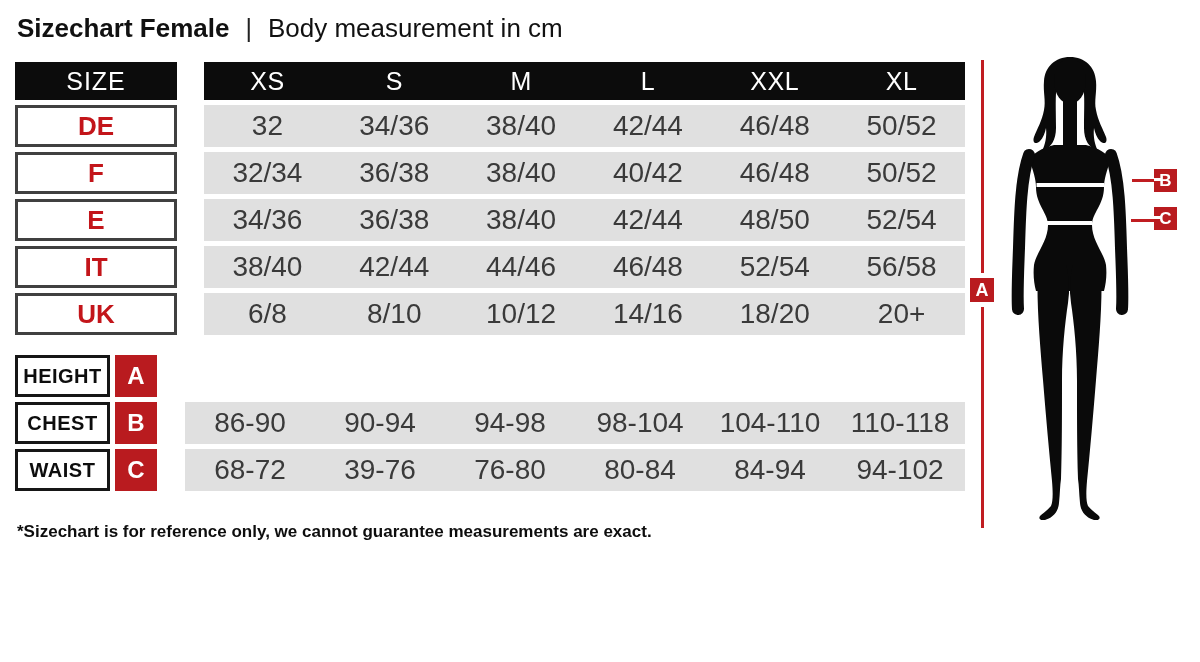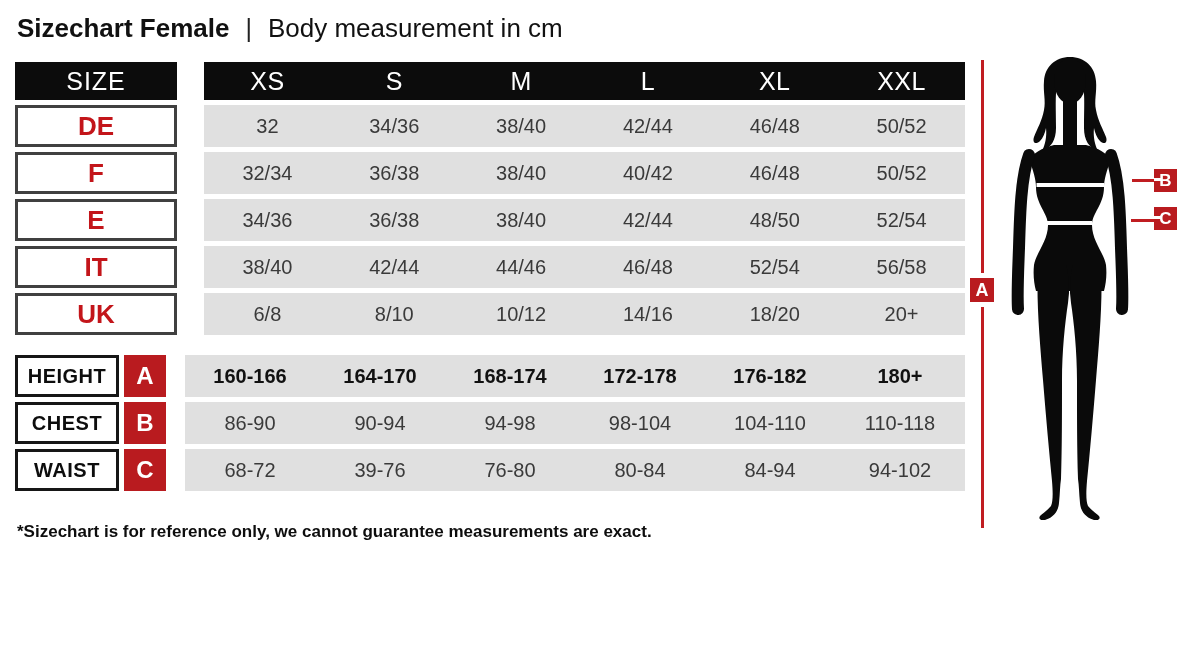--- a/index.html
+++ b/index.html
@@ -20,28 +20,28 @@
   .trow.header-row { height: 38px; margin-bottom: 5px; }
   .label-slot { width: 189px; flex: none; display: flex; align-items: stretch; }
   .cells { flex: 1; display: grid; grid-template-columns: repeat(6, 1fr); }
 
   .hcell { background: #0c0c0c; color: #ffffff; display: flex; align-items: center; justify-content: center;
            font-size: 25px; letter-spacing: 0.5px; }
   .size-header-box { width: 162px; background: #0c0c0c; color: #fff; display: flex; align-items: center;
            justify-content: center; font-size: 25px; letter-spacing: 1px; }
 
   .dcell { background: #e0e0e0; color: #3a3a3a; display: flex; align-items: center; justify-content: center;
-           font-size: 20px; }
+           font-size: 28px; }
   .dcell.bold { font-weight: bold; color: #111; }
 
   .size-label-box { width: 162px; background: #fff; border: 3px solid #404040; color: #c3151a;
            font-weight: bold; font-size: 26px; display: flex; align-items: center; justify-content: center; }
 
   .measure-slot { width: 170px; flex: none; display: flex; }
-  .measure-box { width: 104px; background: #fff; border: 3px solid #161616; color: #0d0d0d; font-weight: bold;
+  .measure-box { width: 95px; background: #fff; border: 3px solid #161616; color: #0d0d0d; font-weight: bold;
            font-size: 20px; letter-spacing: 0.5px; display: flex; align-items: center; justify-content: center; }
   .marker-box { width: 42px; margin-left: 5px; background: #b91b1f; color: #fff; font-weight: bold;
            font-size: 24px; display: flex; align-items: center; justify-content: center; }
 
   
   .footnote { position: absolute; left: 17px; top: 522px; font-size: 17px; font-weight: bold; color: #0d0d0d; }
 
   
   .figure-svg { position: absolute; left: 1000px; top: 55px; width: 140px; height: 465px; }
   .vline { position: absolute; left: 981px; width: 3px; background: #c01d21; }
@@ -71,22 +71,22 @@
 
   <div class="trow header-row">
     <div class="label-slot">
       <div class="size-header-box">SIZE</div>
     </div>
     <div class="cells">
         <div class="hcell">XS</div>
         <div class="hcell">S</div>
         <div class="hcell">M</div>
         <div class="hcell">L</div>
+        <div class="hcell">XXL</div>
         <div class="hcell">XL</div>
-        <div class="hcell">XXL</div>
       </div>
   </div>
 
   <div class="trow">
     <div class="label-slot">
       <div class="size-label-box">DE</div>
     </div>
     <div class="cells">
         <div class="dcell">32</div>
         <div class="dcell">34/36</div>
@@ -155,28 +155,20 @@
 
 </div>
 
 <div class="tablewrap bottom-table">
 
   <div class="trow">
     <div class="measure-slot">
       <div class="measure-box">HEIGHT</div>
       <div class="marker-box">A</div>
     </div>
-    <div class="cells">
-        <div class="dcell bold">160-166</div>
-        <div class="dcell bold">164-170</div>
-        <div class="dcell bold">168-174</div>
-        <div class="dcell bold">172-178</div>
-        <div class="dcell bold">176-182</div>
-        <div class="dcell bold">180+</div>
-      </div>
   </div>
 
   <div class="trow">
     <div class="measure-slot">
       <div class="measure-box">CHEST</div>
       <div class="marker-box">B</div>
     </div>
     <div class="cells">
         <div class="dcell">86-90</div>
         <div class="dcell">90-94</div>

